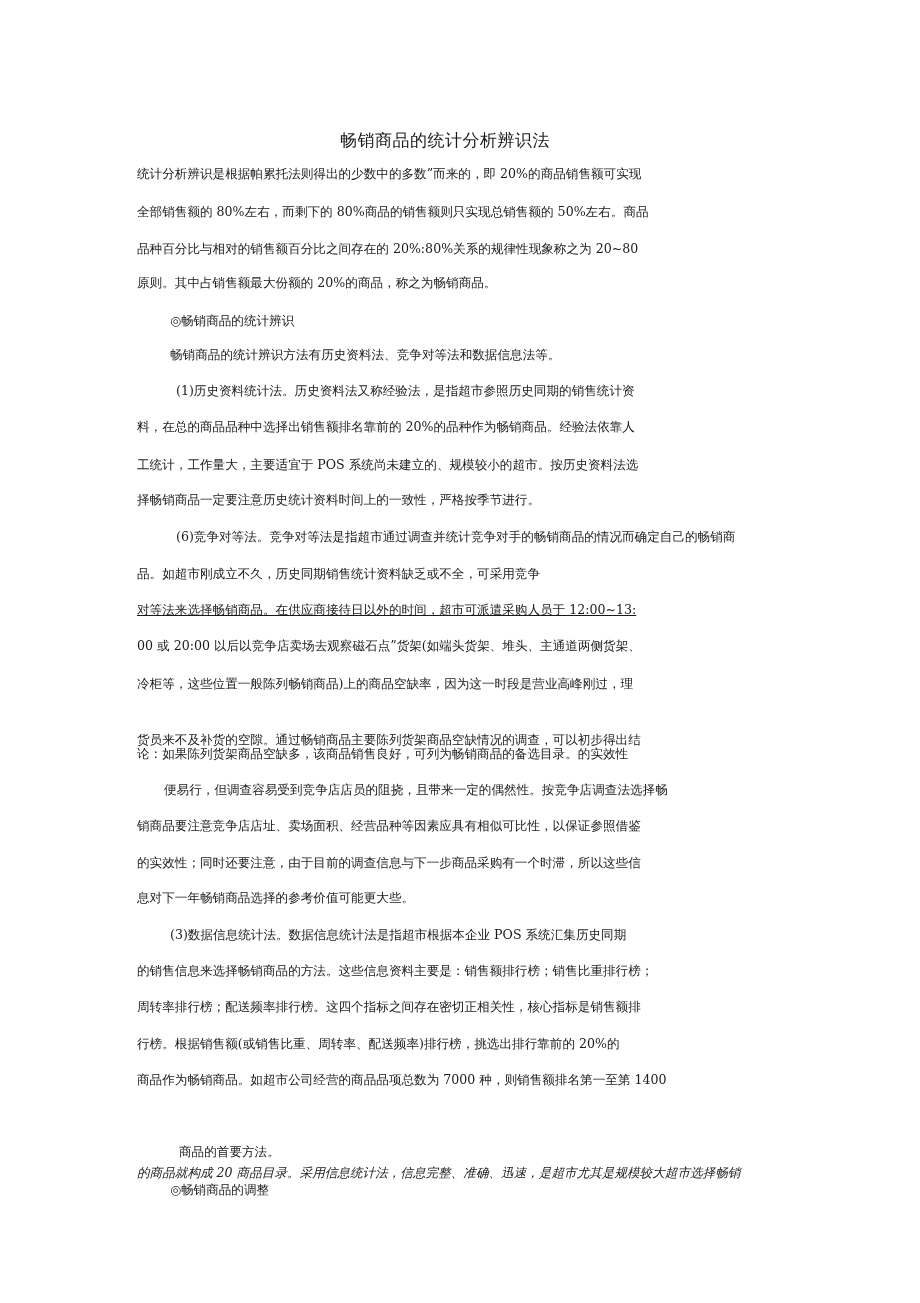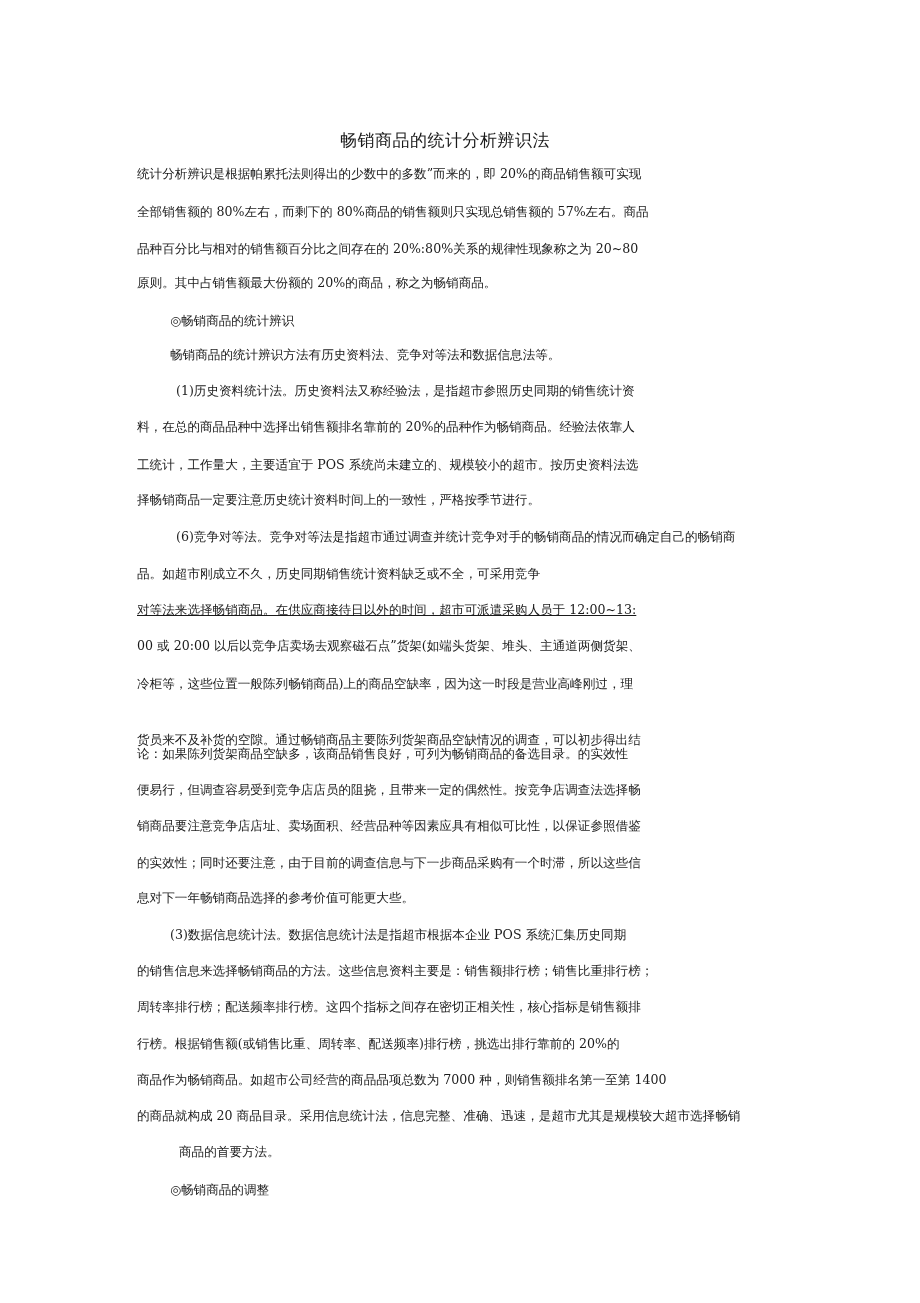--- a/index.html
+++ b/index.html
@@ -12,42 +12,42 @@
   .ind1 { left:170px; }
   .ind2 { left:176px; }
 </style>
 </head>
 <body>
 
 <div class="page">
   <div class="title">畅销商品的统计分析辨识法</div>
   <div id="lines">
       <div class="line" style="top: 166px;">统计分析辨识是根据帕累托法则得出的少数中的多数”而来的，即 20%的商品销售额可实现</div>
-      <div class="line" style="top: 204px;">全部销售额的 80%左右，而剩下的 80%商品的销售额则只实现总销售额的 57%左右。商品</div>
+      <div class="line" style="top: 204px;">全部销售额的 80%左右，而剩下的 80%商品的销售额则只实现总销售额的 50%左右。商品</div>
       <div class="line" style="top: 241px; text-align: right;">品种百分比与相对的销售额百分比之间存在的 20%:80%关系的规律性现象称之为 20~80</div>
       <div class="line" style="top: 275px;">原则。其中占销售额最大份额的 20%的商品，称之为畅销商品。</div>
       <div class="line ind1" style="top: 313px;">◎畅销商品的统计辨识</div>
       <div class="line ind1" style="top: 347px;">畅销商品的统计辨识方法有历史资料法、竞争对等法和数据信息法等。</div>
       <div class="line ind2" style="top: 383px;">(1)历史资料统计法。历史资料法又称经验法，是指超市参照历史同期的销售统计资</div>
       <div class="line" style="top: 419px;">料，在总的商品品种中选择出销售额排名靠前的 20%的品种作为畅销商品。经验法依靠人</div>
       <div class="line" style="top: 457px;">工统计，工作量大，主要适宜于 POS 系统尚未建立的、规模较小的超市。按历史资料法选</div>
       <div class="line" style="top: 492px;">择畅销商品一定要注意历史统计资料时间上的一致性，严格按季节进行。</div>
       <div class="line ind2" style="top: 529px;">(6)竞争对等法。竞争对等法是指超市通过调查并统计竞争对手的畅销商品的情况而确定自己的畅销商</div>
       <div class="line" style="top: 566px;">品。如超市刚成立不久，历史同期销售统计资料缺乏或不全，可采用竞争</div>
       <div class="line" style="top: 602px; text-decoration: underline;">对等法来选择畅销商品。在供应商接待日以外的时间，超市可派遣采购人员于 12:00~13:</div>
       <div class="line" style="top: 638px;">00 或 20:00 以后以竞争店卖场去观察磁石点”货架(如端头货架、堆头、主通道两侧货架、</div>
       <div class="line" style="top: 676px;">冷柜等，这些位置一般陈列畅销商品)上的商品空缺率，因为这一时段是营业高峰刚过，理</div>
       <div class="line" style="top: 732px;">货员来不及补货的空隙。通过畅销商品主要陈列货架商品空缺情况的调查，可以初步得出结</div>
       <div class="line" style="top: 746px;">论：如果陈列货架商品空缺多，该商品销售良好，可列为畅销商品的备选目录。的实效性</div>
-      <div class="line" style="top: 782px;">便易行，但调查容易受到竞争店店员的阻挠，且带来一定的偶然性。按竞争店调查法选择畅</div>
+      <div class="line" style="top: 782px; margin-left: 27px;">便易行，但调查容易受到竞争店店员的阻挠，且带来一定的偶然性。按竞争店调查法选择畅</div>
       <div class="line" style="top: 818px; text-align: right;">销商品要注意竞争店店址、卖场面积、经营品种等因素应具有相似可比性，以保证参照借鉴</div>
       <div class="line" style="top: 855px;">的实效性；同时还要注意，由于目前的调查信息与下一步商品采购有一个时滞，所以这些信</div>
       <div class="line" style="top: 890px;">息对下一年畅销商品选择的参考价值可能更大些。</div>
       <div class="line ind1" style="top: 927px;">(3)数据信息统计法。数据信息统计法是指超市根据本企业 POS 系统汇集历史同期</div>
       <div class="line" style="top: 963px;">的销售信息来选择畅销商品的方法。这些信息资料主要是：销售额排行榜；销售比重排行榜；</div>
       <div class="line" style="top: 999px;">周转率排行榜；配送频率排行榜。这四个指标之间存在密切正相关性，核心指标是销售额排</div>
       <div class="line" style="top: 1036px;">行榜。根据销售额(或销售比重、周转率、配送频率)排行榜，挑选出排行靠前的 20%的</div>
       <div class="line" style="top: 1072px;">商品作为畅销商品。如超市公司经营的商品品项总数为 7000 种，则销售额排名第一至第 1400</div>
-      <div class="line" style="top: 1108px;">的商品就构成 20 商品目录。采用信息统计法，信息完整、准确、迅速，是超市尤其是规模较大超市选择畅销</div>
+      <div class="line" style="top: 1165px; font-style: italic;">的商品就构成 20 商品目录。采用信息统计法，信息完整、准确、迅速，是超市尤其是规模较大超市选择畅销</div>
       <div class="line" style="top: 1144px; margin-left: 42px;">商品的首要方法。</div>
       <div class="line ind1" style="top: 1182px;">◎畅销商品的调整</div>
     </div>
 </div>
 
 </body></html>

